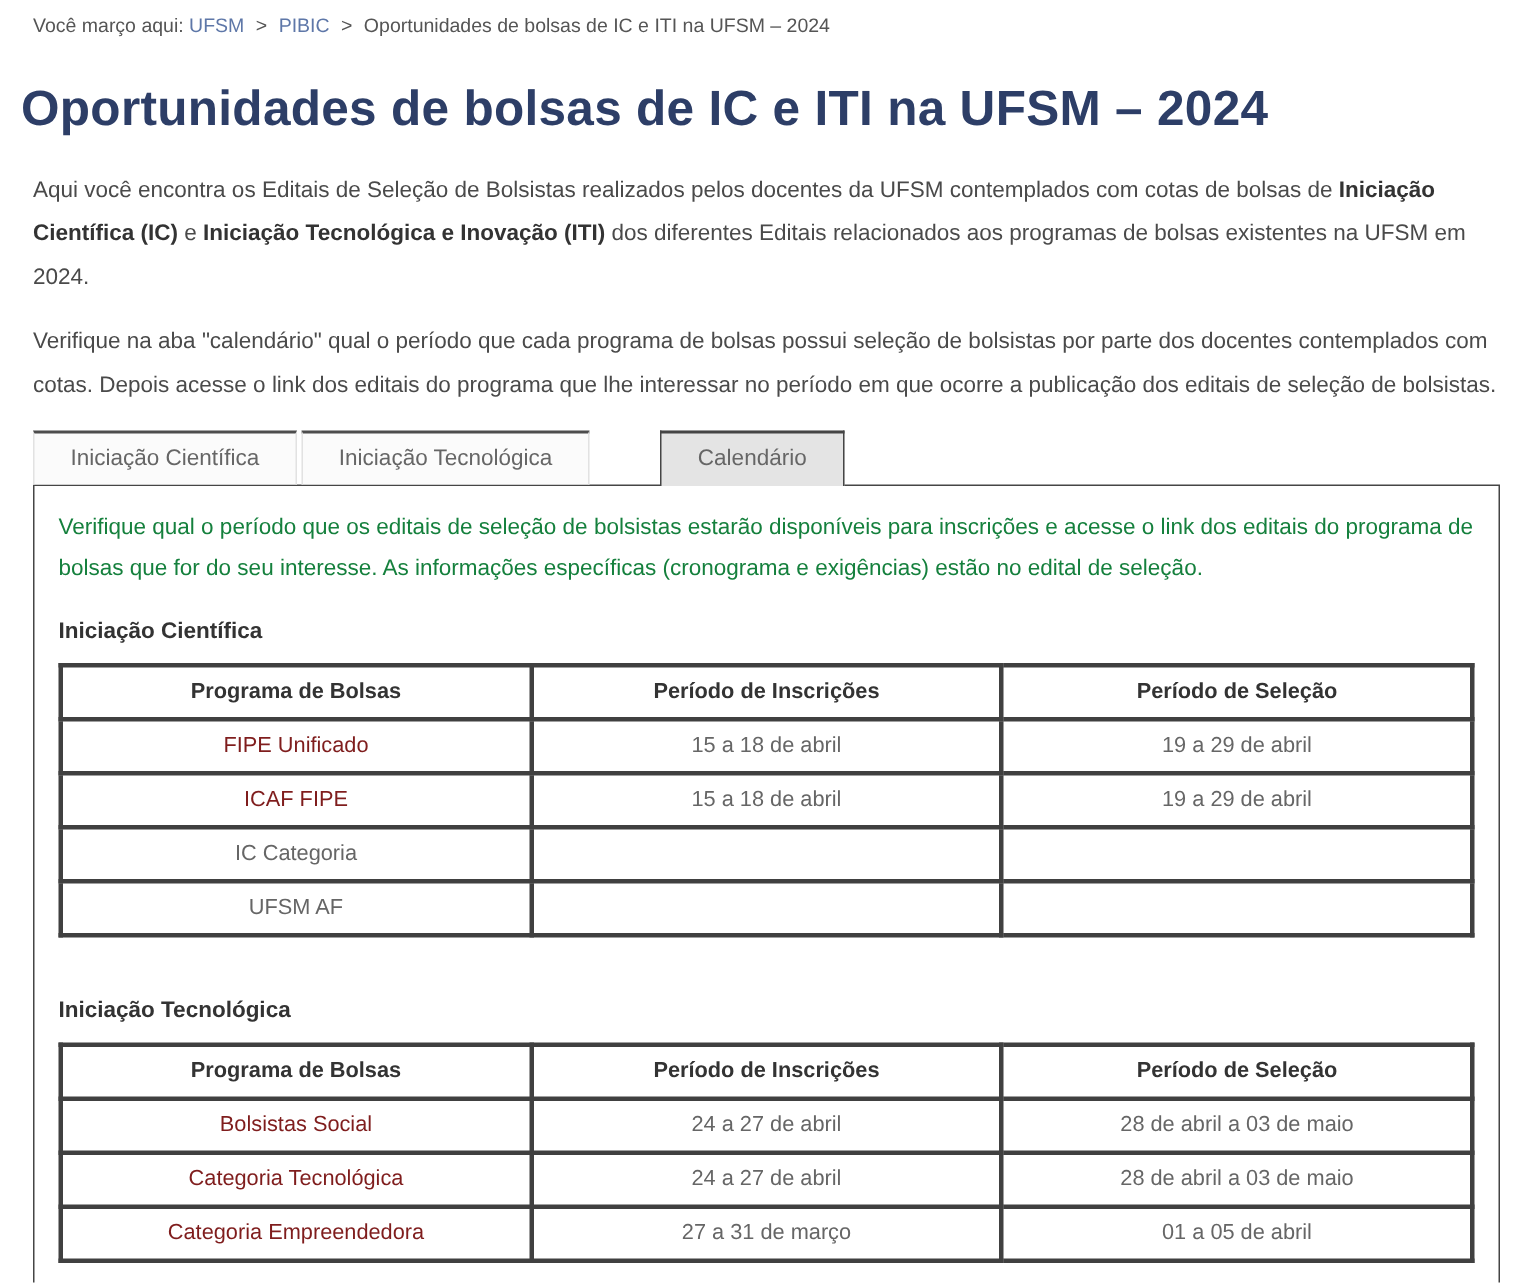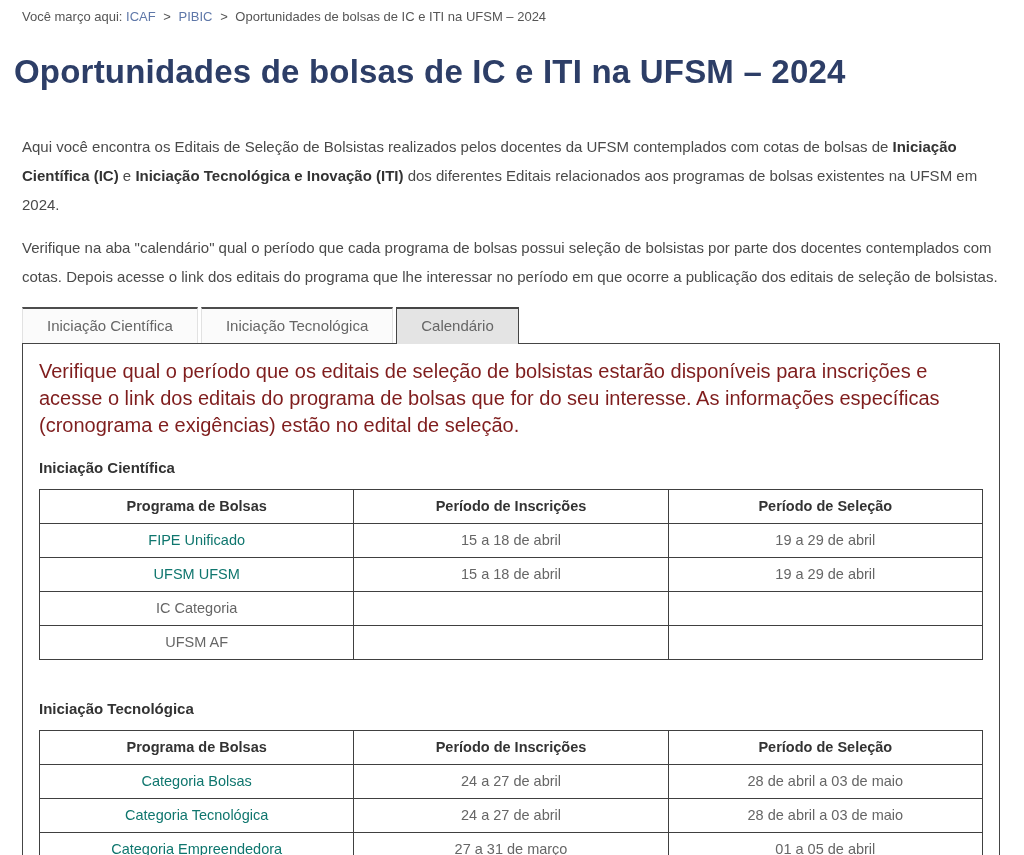--- a/index.html
+++ b/index.html
@@ -24,21 +24,21 @@
     color: #2d3e67;
     font-size: 33px;
     font-weight: 600;
     letter-spacing: 0.2px;
     margin: 26px 0 0 -8px;
     line-height: 40px;
   }
 
   
   .intro p { font-size: 15px; line-height: 29px; margin: 0; color: #4a4a4a; }
-  .intro p.first { margin-top: 40px; }
+  .intro p.first { margin-top: 20px; }
   .intro p.second { margin-top: 14px; }
   .intro strong { color: #333333; }
 
   
   .tabs { display: flex; align-items: flex-end; margin-top: 16px; position: relative; z-index: 2; }
   .tab {
     font-size: 15px;
     color: #666666;
     background: #fbfbfb;
     border: 1px solid #e2e2e2;
@@ -51,56 +51,57 @@
   }
   .tab.active {
     background: #e4e4e4;
     border: 1px solid #454545;
     border-top-width: 2px;
     border-bottom: none;
     position: relative;
     margin-bottom: -1px;
     padding-bottom: 10px;
     z-index: 3;
+    margin-left: 44px;
   }
 
   
   .panel {
     border: 1px solid #454545;
     background: #ffffff;
     padding: 14px 16px 14px 16px;
     position: relative;
     z-index: 1;
   }
-  .panel-intro { font-size: 20px; line-height: 27px; margin: 0; color: #7f1d1d; }
+  .panel-intro { font-size: 15px; line-height: 27px; margin: 0; color: #15803d; }
   .section-heading { font-size: 15px; font-weight: bold; color: #333333; margin: 20px 0 0 0; line-height: 18px; }
   .section-heading.second { margin-top: 40px; }
 
   
   table.cal-table { width: 100%; border-collapse: collapse; margin-top: 12px; table-layout: fixed; }
   .cal-table th, .cal-table td {
-    border: 1px solid #404040;
+    border: 3px solid #404040;
     text-align: center;
     padding: 8px 6px;
     font-size: 14.5px;
     line-height: 17px;
     height: 34px;
   }
   .cal-table th { font-weight: bold; color: #333333; background: #ffffff; }
   .cal-table td { color: #666666; background: #ffffff; }
-  .cal-table td a { color: #0f766e; text-decoration: none; cursor: pointer; }
+  .cal-table td a { color: #7f1d1d; text-decoration: none; cursor: pointer; }
 </style>
 </head>
 <body>
 
 <div class="container">
 
   <div class="breadcrumb">
     <span>Você março aqui:</span>
-    <a>ICAF</a>
+    <a>UFSM</a>
     <span class="sep">&gt;</span>
     <a>PIBIC</a>
     <span class="sep">&gt;</span>
     <span>Oportunidades de bolsas de IC e ITI na UFSM – 2024</span>
   </div>
 
   <h1 class="page-title">Oportunidades de bolsas de IC e ITI na UFSM – 2024</h1>
 
   <div class="intro">
     <p class="first"><span>Aqui você encontra os Editais de Seleção de Bolsistas realizados pelos docentes da UFSM contemplados com cotas de bolsas de </span><strong>Iniciação Científica (IC)</strong><span> e </span><strong>Iniciação Tecnológica e Inovação (ITI)</strong><span> dos diferentes Editais relacionados aos programas de bolsas existentes na UFSM em 2024.</span></p>
@@ -125,21 +126,21 @@
           <th>Período de Seleção</th>
         </tr>
       </thead>
       <tbody>
         <tr>
           <td><a>FIPE Unificado</a></td>
           <td>15 a 18 de abril</td>
           <td>19 a 29 de abril</td>
         </tr>
         <tr>
-          <td><a>UFSM UFSM</a></td>
+          <td><a>ICAF FIPE</a></td>
           <td>15 a 18 de abril</td>
           <td>19 a 29 de abril</td>
         </tr>
         <tr>
           <td>IC Categoria</td>
           <td></td>
           <td></td>
         </tr>
         <tr>
           <td>UFSM AF</td>
@@ -153,21 +154,21 @@
     <table class="cal-table">
       <thead>
         <tr>
           <th>Programa de Bolsas</th>
           <th>Período de Inscrições</th>
           <th>Período de Seleção</th>
         </tr>
       </thead>
       <tbody>
         <tr>
-          <td><a>Categoria Bolsas</a></td>
+          <td><a>Bolsistas Social</a></td>
           <td>24 a 27 de abril</td>
           <td>28 de abril a 03 de maio</td>
         </tr>
         <tr>
           <td><a>Categoria Tecnológica</a></td>
           <td>24 a 27 de abril</td>
           <td>28 de abril a 03 de maio</td>
         </tr>
         <tr>
           <td><a>Categoria Empreendedora</a></td>

